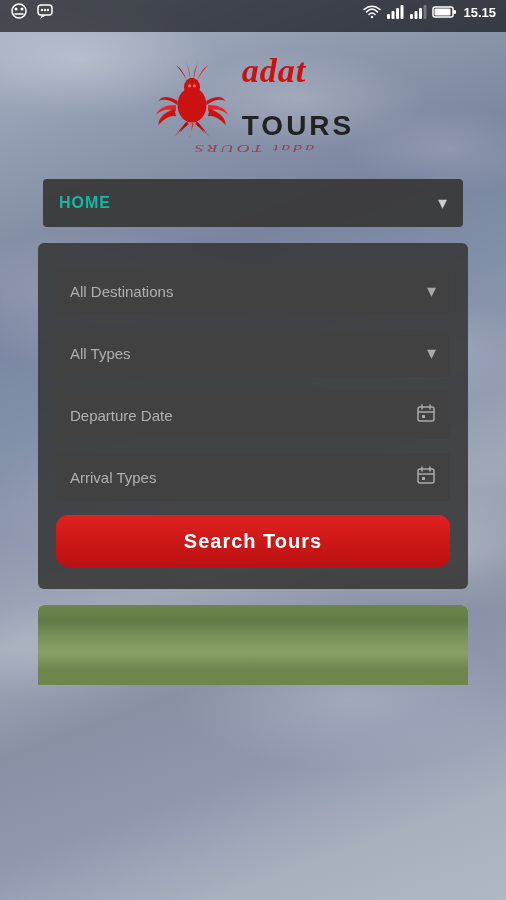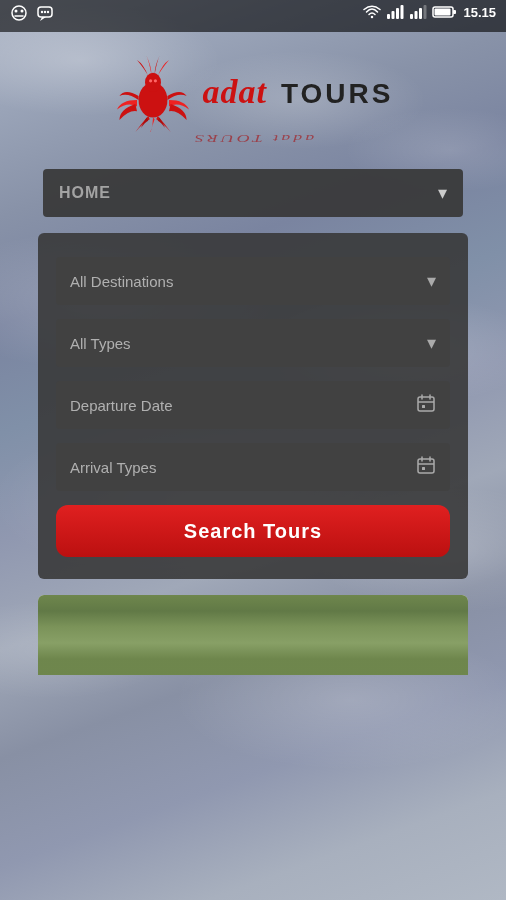--- a/index.html
+++ b/index.html
@@ -52,23 +52,23 @@
     }
 
     
     .status-bar {
       position: relative;
       z-index: 10;
       width: 100%;
       height: 32px;
       background: rgba(0,0,0,0.6);
       display: flex;
-      align-items: flex-start;
+      align-items: flex-end;
       justify-content: space-between;
-      padding: 4px 10px;
+      padding: 12px 10px;
       color: white;
       font-size: 13px;
       font-weight: bold;
     }
 
     .status-left {
       display: flex;
       gap: 8px;
       align-items: center;
     }
@@ -127,21 +127,21 @@
       border-radius: 4px;
       display: flex;
       align-items: center;
       justify-content: space-between;
       padding: 0 16px;
       margin: 10px auto 0 auto;
       cursor: pointer;
     }
 
     .home-dropdown-label {
-      color: #a3a3a3;
+      color: #14b8a6;
       font-size: 16px;
       font-weight: bold;
       letter-spacing: 1px;
     }
 
     .chevron-down {
       color: #ccc;
       font-size: 18px;
     }
 
@@ -361,21 +361,21 @@
         <path d="M56 80 Q65 90 72 100 Q62 88 54 84" fill="#cc1111"></path>
 
         <path d="M42 82 Q38 88 35 95 Q40 88 44 86" fill="#aa0e0e"></path>
         <path d="M58 82 Q62 88 65 95 Q60 88 56 86" fill="#aa0e0e"></path>
 
         <circle cx="47" cy="36" r="2" fill="#ff6666"></circle>
         <circle cx="53" cy="36" r="2" fill="#ff6666"></circle>
       </svg>
 
       <div class="brand-text">
-        <div style="display:flex; align-items:baseline; gap:14px;">
+        <div style="display:flex; align-items:baseline; gap:20px;flex-direction:column;">
           <span style="color:#cc1111; font-size:34px; font-weight:bold; font-style:italic; letter-spacing:1px; font-family:Georgia,serif;">adat</span>
           <span style="color:#222; font-size:28px; font-weight:bold; letter-spacing:3px; font-family:Arial,sans-serif;">TOURS</span>
         </div>
       </div>
     </div>
 
     <div style="color:#aa0000; font-size:18px; font-style:italic; font-family:Georgia,serif; opacity:0.55; transform:scaleY(-0.6) scaleX(-1); margin-top:-4px; letter-spacing:3px; filter:blur(0.5px);">
       adat TOURS
     </div>
   </div>

